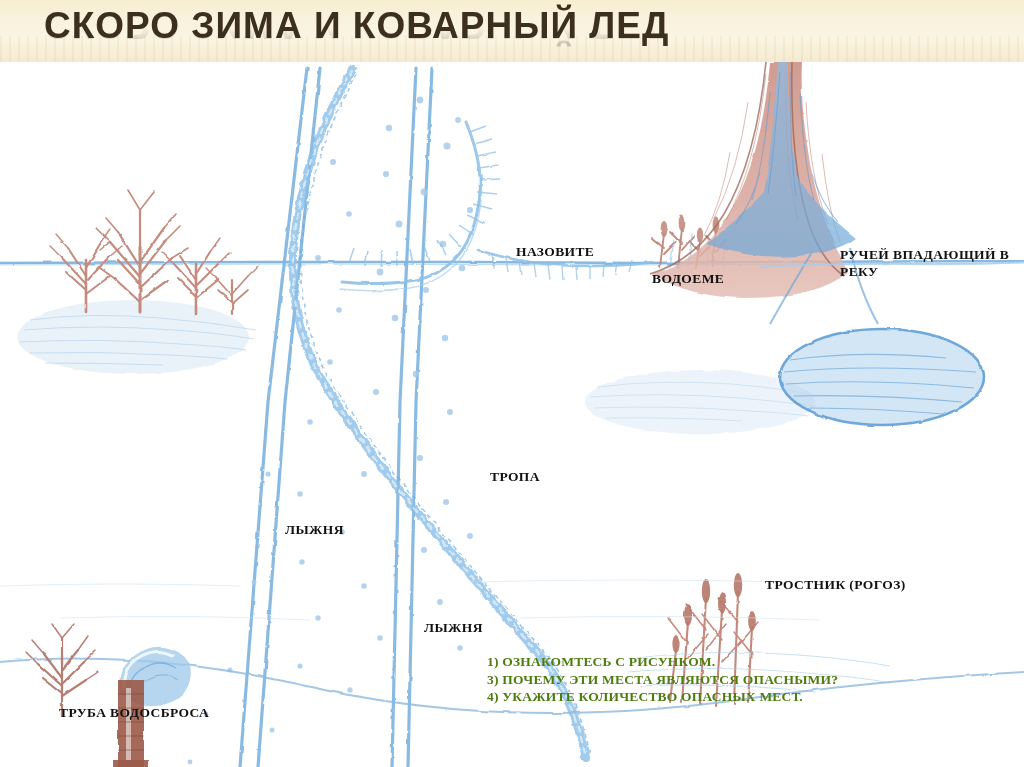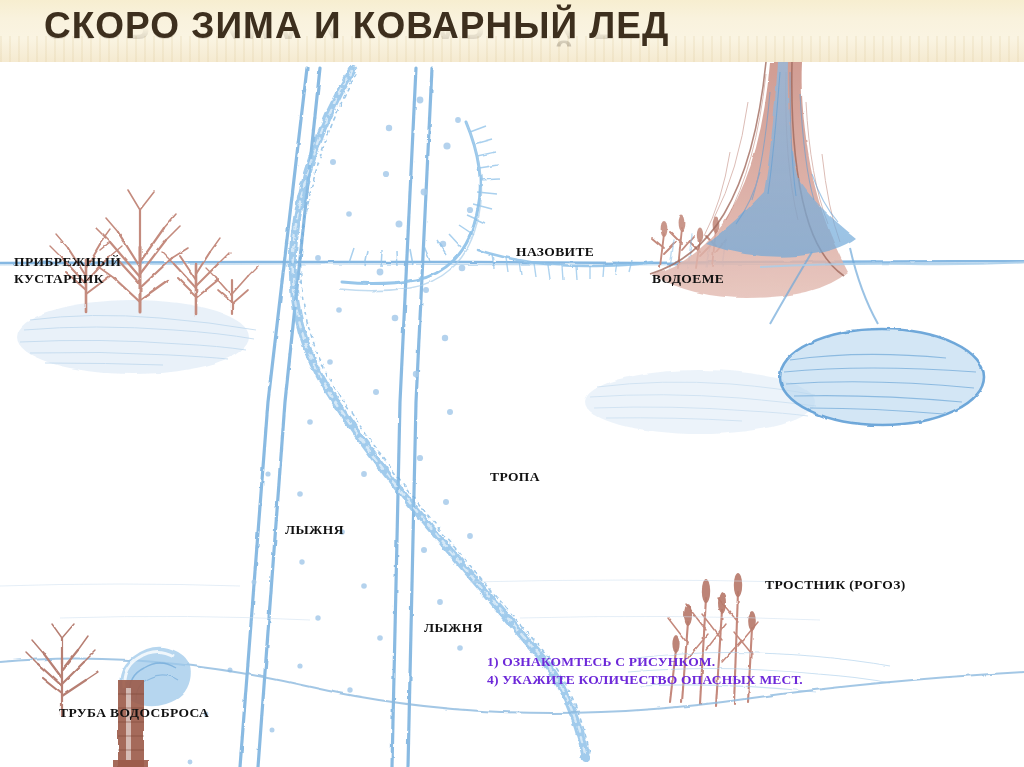--- a/index.html
+++ b/index.html
@@ -27,21 +27,21 @@
   
   #scene{position:absolute;left:0;top:62px;width:1024px;height:705px;background:#fff;}
   #scene svg{display:block;}
 
   
   .lbl{position:absolute;font-family:"Liberation Serif",serif;font-weight:bold;
     color:#111;font-size:13.5px;letter-spacing:.4px;line-height:17px;white-space:pre-line;}
 
   
   #tasks{position:absolute;left:487px;top:653px;width:520px;}
-  #tasks .task{font-family:"Liberation Serif",serif;font-weight:bold;color:#6d28d9;
+  #tasks .task{font-family:"Liberation Serif",serif;font-weight:bold;color:#4d7c0f;
     font-size:13.5px;line-height:17.6px;letter-spacing:.2px;white-space:nowrap;}
 </style>
 </head>
 <body>
 
 <div id="page">
 
   <div id="banner">
     <div id="banner-stripes"></div>
     <div id="banner-title">СКОРО ЗИМА И КОВАРНЫЙ  ЛЕД</div>
@@ -370,28 +370,29 @@
 
       <g stroke="#cfe0f0" stroke-width="1" fill="none" opacity=".55">
         <path d="M0 524 q120 -4 240 0"></path>
           <path d="M470 520 q160 -4 320 0"></path>
         <path d="M60 556 q130 -4 250 2"></path>
           <path d="M520 556 q150 -4 300 2"></path>
       </g>
     </svg>
   </div>
 
-  <div class="lbl" style="left:14px;top:253px;">ПРИБРЕЖНЫЙ
-КУСТАРНИК</div>
   <div class="lbl" style="left:516px;top:243px;">НАЗОВИТЕ</div>
   <div class="lbl" style="left:652px;top:270px;">ВОДОЕМЕ</div>
+  <div class="lbl" style="left:840px;top:246px;width:180px;">РУЧЕЙ ВПАДАЮЩИЙ В
+РЕКУ</div>
   <div class="lbl" style="left:285px;top:521px;">ЛЫЖНЯ</div>
   <div class="lbl" style="left:490px;top:468px;">ТРОПА</div>
   <div class="lbl" style="left:765px;top:576px;">ТРОСТНИК (РОГОЗ)</div>
   <div class="lbl" style="left:424px;top:619px;">ЛЫЖНЯ</div>
   <div class="lbl" style="left:27px;top:704px;margin-left:32px;">ТРУБА  ВОДОСБРОСА</div>
 
   <div id="tasks">
     <div class="task">1) ОЗНАКОМТЕСЬ С РИСУНКОМ.</div>
+    <div class="task">3) ПОЧЕМУ ЭТИ МЕСТА ЯВЛЯЮТСЯ ОПАСНЫМИ?</div>
     <div class="task">4) УКАЖИТЕ КОЛИЧЕСТВО ОПАСНЫХ МЕСТ.</div>
   </div>
 
 </div>
 
 </body></html>

